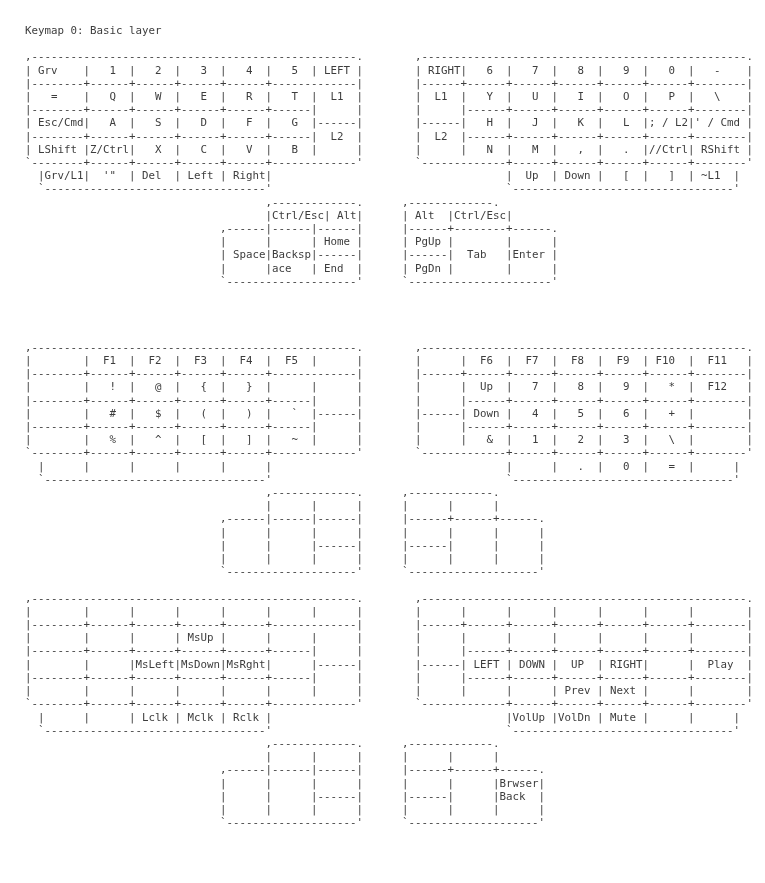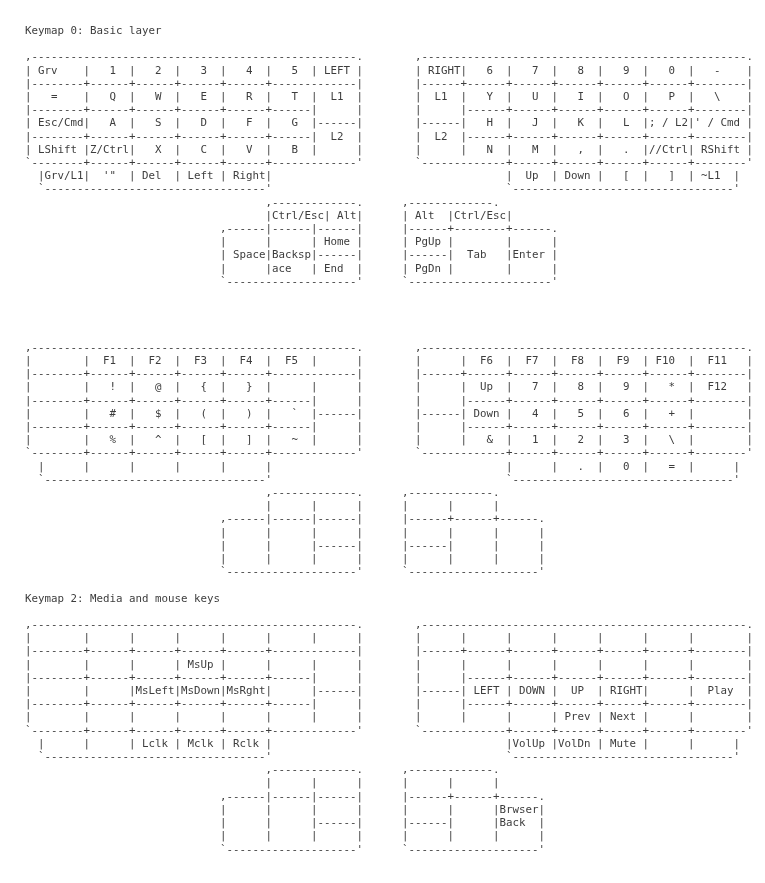--- a/index.html
+++ b/index.html
@@ -83,21 +83,20 @@
                                      ,-------------.      ,-------------.
                                      |      |      |      |      |      |
                               ,------|------|------|      |------+------+------.
                               |      |      |      |      |      |      |      |
                               |      |      |------|      |------|      |      |
                               |      |      |      |      |      |      |      |
                               `--------------------'      `--------------------'</pre>
   </section>
 
   <section class="block b2">
-    <div class="keymap-title">Keymap 2: Media and mouse keys</div>
     <pre class="art">,--------------------------------------------------.        ,--------------------------------------------------.
 |        |      |      |      |      |      |      |        |      |      |      |      |      |      |        |
 |--------+------+------+------+------+-------------|        |------+------+------+------+------+------+--------|
 |        |      |      | MsUp |      |      |      |        |      |      |      |      |      |      |        |
 |--------+------+------+------+------+------|      |        |      |------+------+------+------+------+--------|
 |        |      |MsLeft|MsDown|MsRght|      |------|        |------| LEFT | DOWN |  UP  | RIGHT|      |  Play  |
 |--------+------+------+------+------+------|      |        |      |------+------+------+------+------+--------|
 |        |      |      |      |      |      |      |        |      |      |      | Prev | Next |      |        |
 `--------+------+------+------+------+-------------'        `-------------+------+------+------+------+--------'
   |      |      | Lclk | Mclk | Rclk |                                    |VolUp |VolDn | Mute |      |      |

